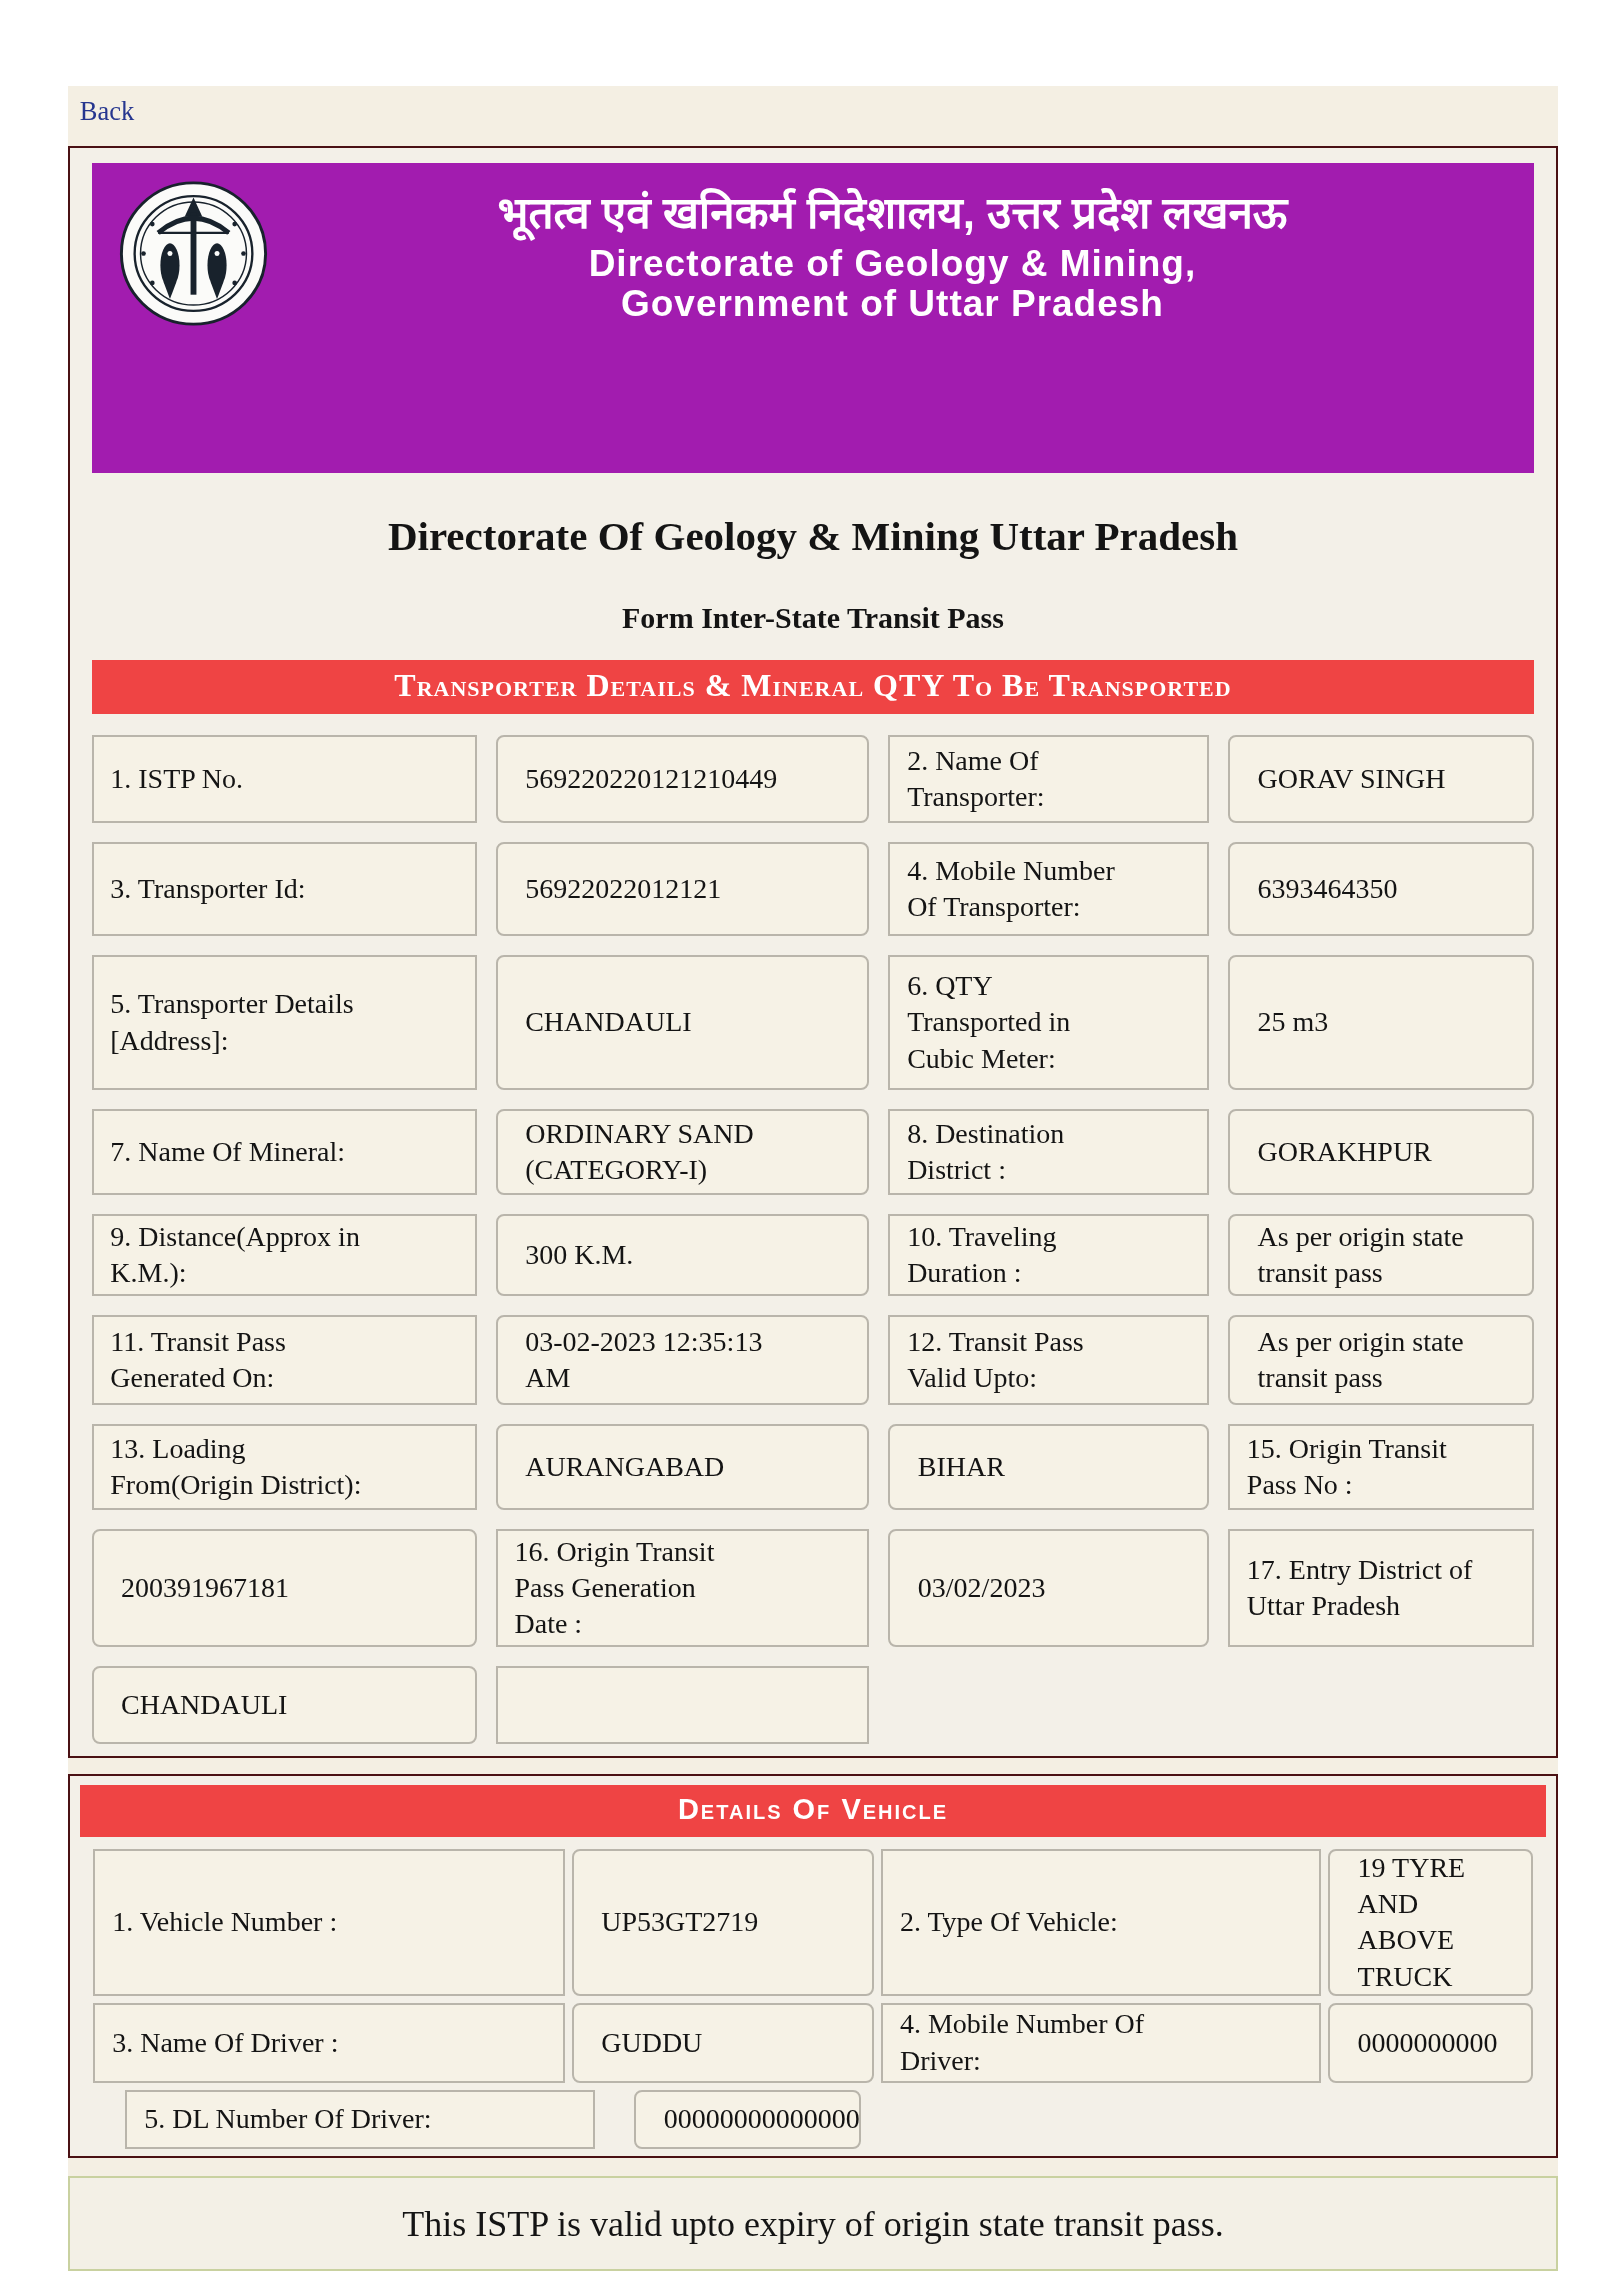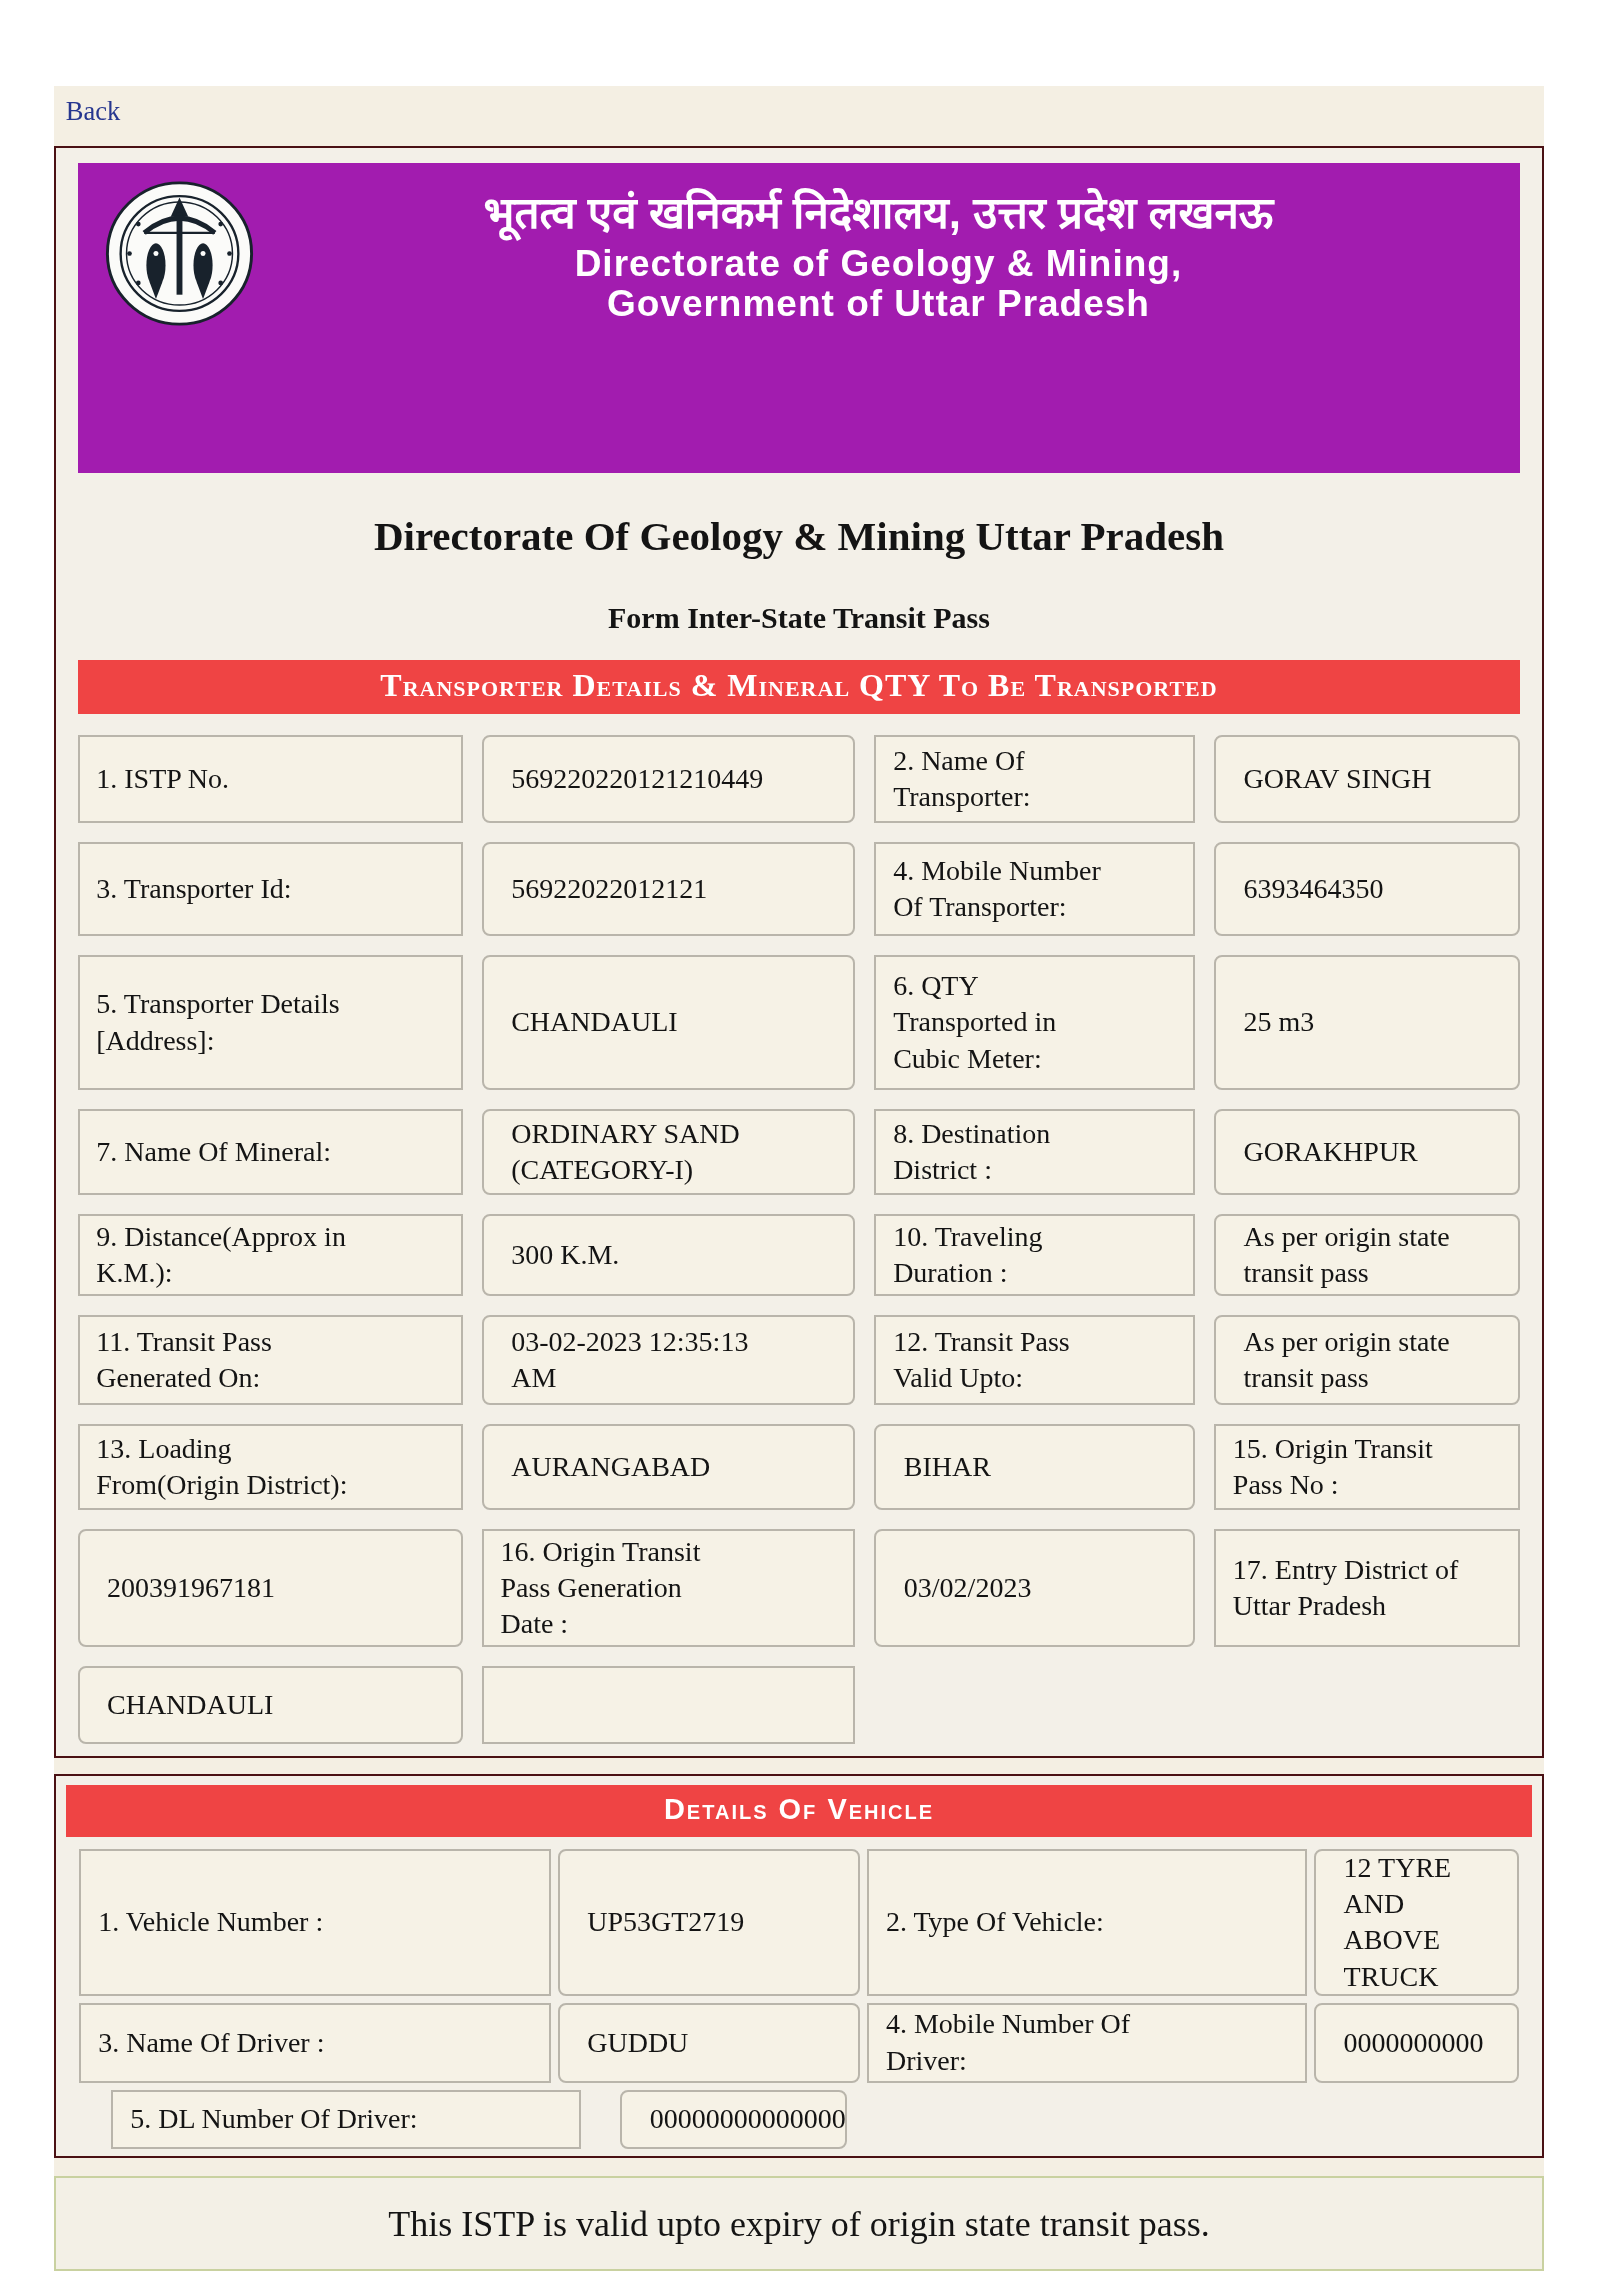--- a/index.html
+++ b/index.html
@@ -4,21 +4,21 @@
 <style>
   html, body { margin:0; padding:0; }
   body {
     width:1620px; height:2293px;
     background:#ffffff;
     font-family:"Liberation Serif","DejaVu Serif",serif;
     color:#141414;
     position:relative;
   }
   .page {
-    position:absolute; left:54px; top:86px; width:1490px;
+    position:absolute; left:68px; top:86px; width:1490px;
     background:#f4efe3;
   }
   .back-bar { padding:9.8px 11.8px 19.6px 11.8px; }
   .back-link {
     font-size:26.5px; color:#26368f; text-decoration:none; cursor:pointer;
     font-family:"Liberation Serif","DejaVu Serif",serif;
   }
   .mbox {
     border:2.9px solid #4a1114;
     background:#f3f0e8;
@@ -200,21 +200,21 @@
     </div>
   </div>
 
   <div class="mbox box2">
     <div class="secbar secbar-sans">Details Of Vehicle</div>
 
     <div class="t2grid">
       <div class="cell label">1. Vehicle Number :</div>
       <div class="cell value">UP53GT2719</div>
       <div class="cell label">2. Type Of Vehicle:</div>
-      <div class="cell value">12 TYRE
+      <div class="cell value">19 TYRE
 AND
 ABOVE
 TRUCK</div>
 
       <div class="cell label">3. Name Of Driver :</div>
       <div class="cell value">GUDDU</div>
       <div class="cell label">4. Mobile Number Of
 Driver:</div>
       <div class="cell value">0000000000</div>
     </div>

